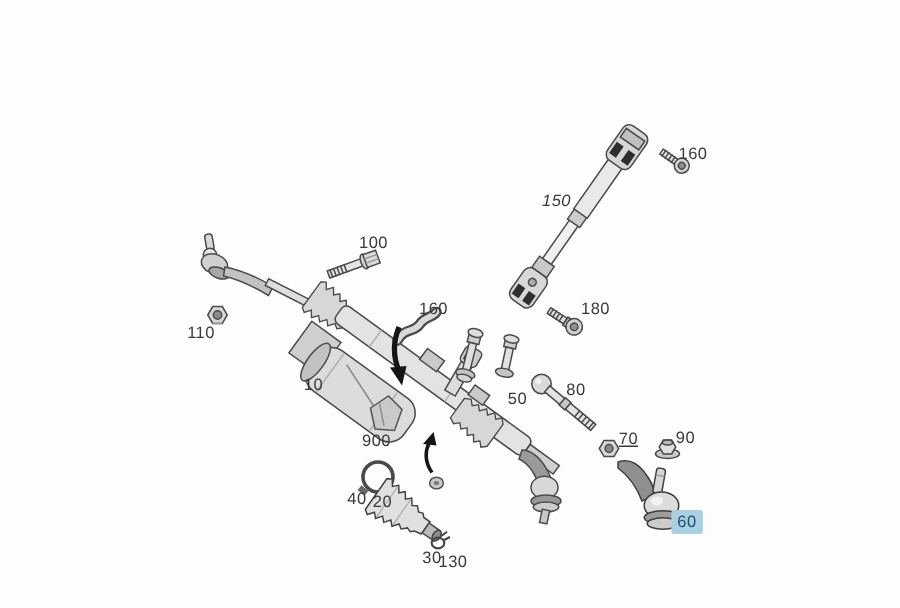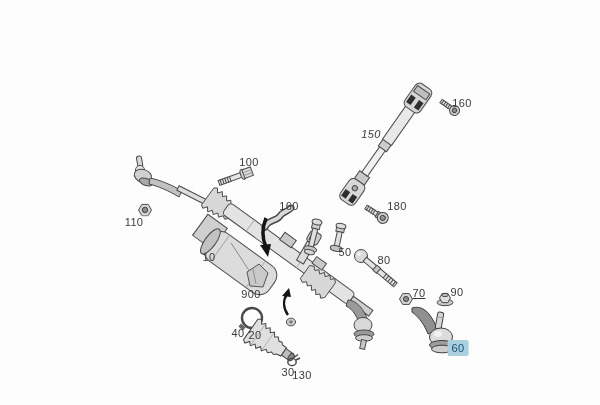--- a/index.html
+++ b/index.html
@@ -232,21 +232,21 @@
       <ellipse cx="442" cy="349" rx="10.5" ry="3.8" fill="#cdcdcd"></ellipse>
     </g>
 
   </svg>
 
   <div class="labels-layer">
       <div class="part-label" style="left: 209px; top: 257px;">10</div>
       <div class="part-label" style="left: 255px; top: 335px;">20</div>
       <div class="part-label" style="left: 288px; top: 372px;">30</div>
       <div class="part-label" style="left: 238px; top: 333px; text-align: right;">40</div>
-      <div class="part-label" style="left: 345px; top: 252px;">50</div>
+      <div class="part-label" style="left: 345px; top: 266px;">50</div>
       <div class="part-label highlighted" style="left: 458px; top: 348px;">60</div>
       <div class="part-label" style="left: 419px; top: 293px; text-decoration: underline;">70</div>
       <div class="part-label" style="left: 384px; top: 260px;">80</div>
       <div class="part-label" style="left: 457px; top: 292px;">90</div>
       <div class="part-label" style="left: 249px; top: 162px;">100</div>
       <div class="part-label" style="left: 134px; top: 222px;">110</div>
       <div class="part-label" style="left: 289px; top: 206px;">160</div>
       <div class="part-label" style="left: 302px; top: 331px; margin-top: 44px;">130</div>
       <div class="part-label" style="left: 371px; top: 134px; font-style: italic;">150</div>
       <div class="part-label" style="left: 462px; top: 103px;">160</div>

